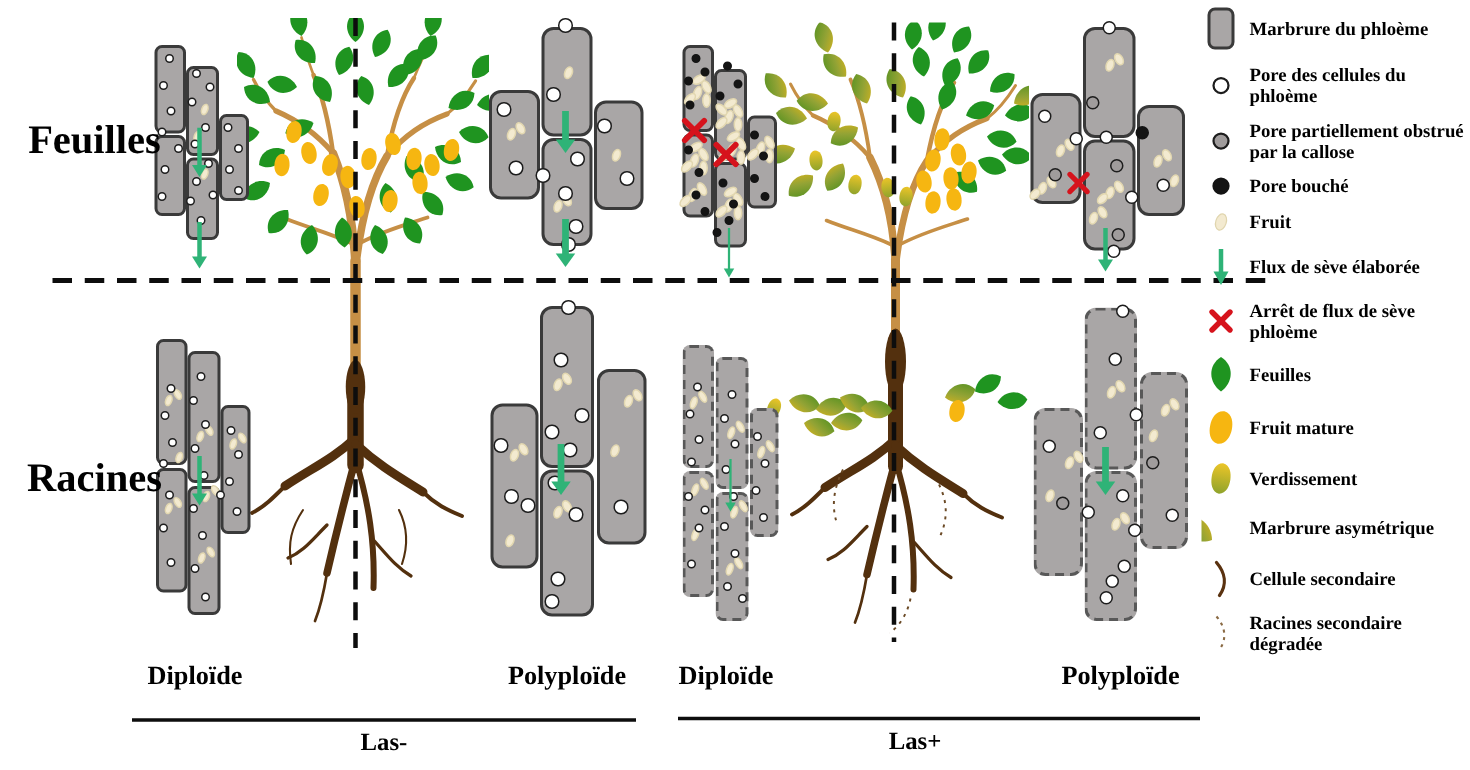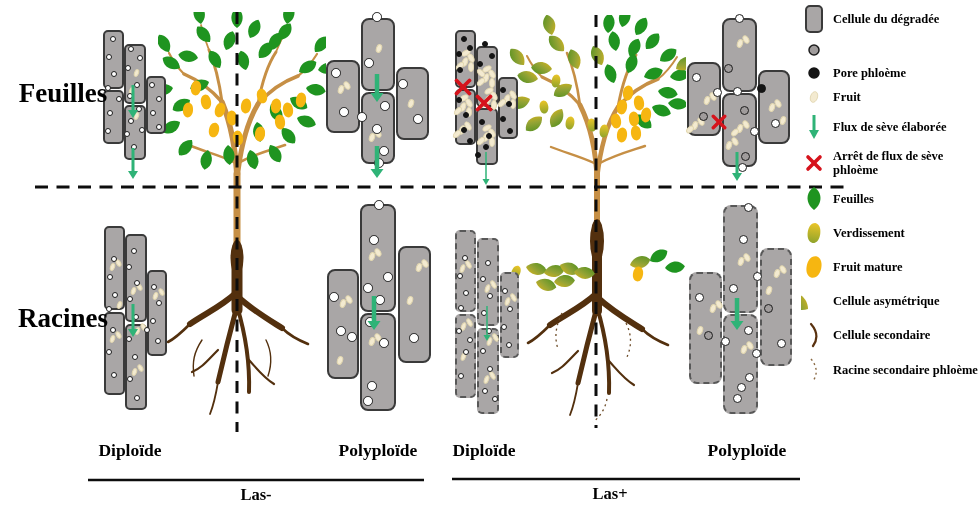--- a/index.html
+++ b/index.html
@@ -574,36 +574,45 @@
   <div class="condlab" style="left:206px;top:485px;width:100px">Las-</div>
   <div class="condlab" style="left:560px;top:484px;width:100px">Las+</div>
 
   <div id="legend">
       <div class="lg-item">
         <span class="lg-ic">
           <svg width="24" height="30">
             <rect x="4" y="2" width="16" height="26" rx="4" fill="#a9a6a6" stroke="#3a3a3a" stroke-width="2"></rect>
           </svg>
         </span>
-        <span class="lg-tx">Cellule du dégradée</span>
+        <span class="lg-tx">Marbrure du phloème</span>
+      </div>
+      <div class="lg-item">
+        <span class="lg-ic">
+          <svg width="14" height="14">
+            <circle cx="7" cy="7" r="5" fill="#ffffff" stroke="#1d1d1d" stroke-width="1.5"></circle>
+          </svg>
+        </span>
+        <span class="lg-tx">Pore des cellules du phloème</span>
       </div>
       <div class="lg-item">
         <span class="lg-ic">
           <svg width="14" height="14">
             <circle cx="7" cy="7" r="5" fill="#a09c9c" stroke="#1d1d1d" stroke-width="1.5"></circle>
           </svg>
         </span>
+        <span class="lg-tx">Pore partiellement obstrué par la callose</span>
       </div>
       <div class="lg-item">
         <span class="lg-ic">
           <svg width="14" height="14">
             <circle cx="7" cy="7" r="5" fill="#141414" stroke="#141414" stroke-width="1.5"></circle>
           </svg>
         </span>
-        <span class="lg-tx">Pore phloème</span>
+        <span class="lg-tx">Pore bouché</span>
       </div>
       <div class="lg-item">
         <span class="lg-ic">
           <svg width="14" height="16">
             <ellipse cx="7" cy="8" rx="3.5" ry="5.5" fill="#f3ead0" stroke="#e0d5ae" stroke-width="0.8" transform="rotate(18 7 8)"></ellipse>
           </svg>
         </span>
         <span class="lg-tx">Fruit</span>
       </div>
       <div class="lg-item">
@@ -627,53 +636,53 @@
       <div class="lg-item">
         <span class="lg-ic">
           <svg width="22" height="26">
             <path d="M0,0 C7,-5 8,-15 0,-20 C-8,-15 -7,-5 0,0 Z" transform="translate(11,24) scale(1.15)" fill="#1f9420"></path>
           </svg>
         </span>
         <span class="lg-tx">Feuilles</span>
       </div>
       <div class="lg-item">
         <span class="lg-ic">
+          <svg width="20" height="26">
+            <path d="M0,-8.5 C5.5,-8 7,-3.5 7,0 C7,3.5 5.5,8 0,8.5 C-5.5,8 -7,3.5 -7,0 C-7,-3.5 -5.5,-8 0,-8.5 Z" transform="translate(10,13) rotate(12) scale(1.05,1.3)" fill="#f6b611"></path>
+          </svg>
+        </span>
+        <span class="lg-tx">Fruit mature</span>
+      </div>
+      <div class="lg-item">
+        <span class="lg-ic">
           <svg width="18" height="24">
             <path d="M0,-8.5 C5.5,-8 7,-3.5 7,0 C7,3.5 5.5,8 0,8.5 C-5.5,8 -7,3.5 -7,0 C-7,-3.5 -5.5,-8 0,-8.5 Z" transform="translate(9,12) rotate(8) scale(0.9,1.2)" fill="url(#ggrn)"></path>
           </svg>
         </span>
         <span class="lg-tx">Verdissement</span>
       </div>
       <div class="lg-item">
         <span class="lg-ic">
-          <svg width="20" height="26">
-            <path d="M0,-8.5 C5.5,-8 7,-3.5 7,0 C7,3.5 5.5,8 0,8.5 C-5.5,8 -7,3.5 -7,0 C-7,-3.5 -5.5,-8 0,-8.5 Z" transform="translate(10,13) rotate(12) scale(1.05,1.3)" fill="#f6b611"></path>
-          </svg>
-        </span>
-        <span class="lg-tx">Fruit mature</span>
-      </div>
-      <div class="lg-item">
-        <span class="lg-ic">
           <svg width="26" height="24">
             <path d="M0,0 C7,-5 8,-15 0,-20 C-8,-15 -7,-5 0,0 Z" transform="translate(7,20) rotate(-55) scale(1.25)" fill="url(#gmot)"></path>
           </svg>
         </span>
-        <span class="lg-tx">Cellule asymétrique</span>
+        <span class="lg-tx">Marbrure asymétrique</span>
       </div>
       <div class="lg-item">
         <span class="lg-ic">
           <svg width="14" height="26">
             <path d="M4,2 C10,9 11,17 6,24" stroke="#5a3210" stroke-width="2.2" fill="none" stroke-linecap="round"></path>
           </svg>
         </span>
         <span class="lg-tx">Cellule secondaire</span>
       </div>
       <div class="lg-item">
         <span class="lg-ic">
           <svg width="14" height="26">
             <path d="M4,2 C10,9 11,17 6,24" stroke="#8a6a44" stroke-width="1.4" fill="none" stroke-dasharray="2 3"></path>
           </svg>
         </span>
-        <span class="lg-tx">Racine secondaire phloème</span>
+        <span class="lg-tx">Racines secondaire dégradée</span>
       </div>
     </div>
 
 </div>
 
 </body></html>

